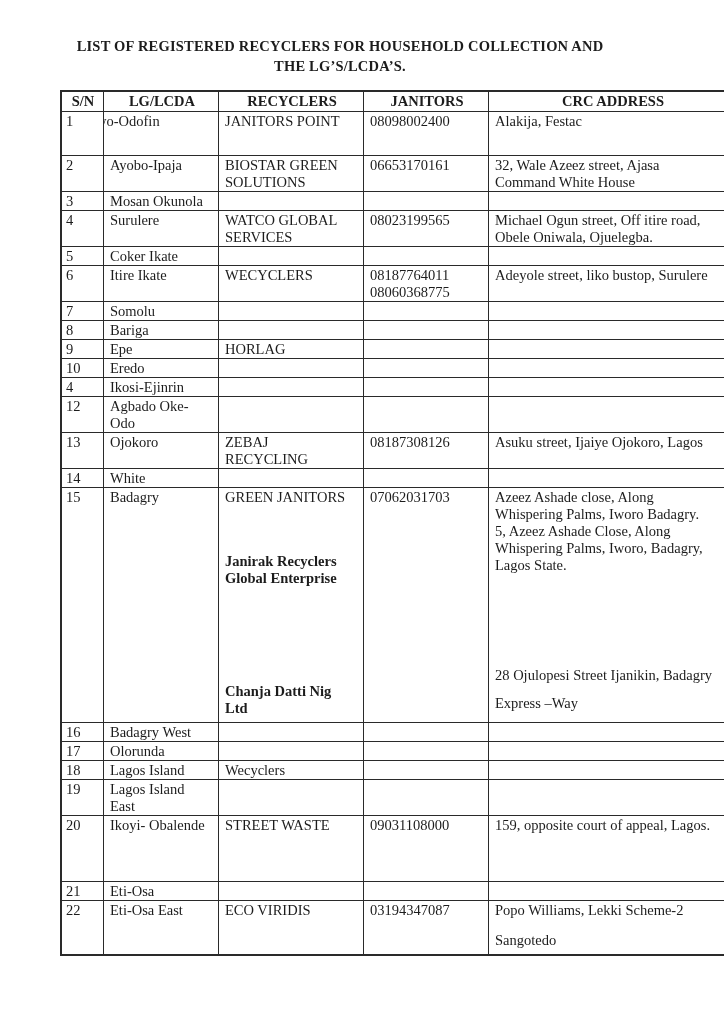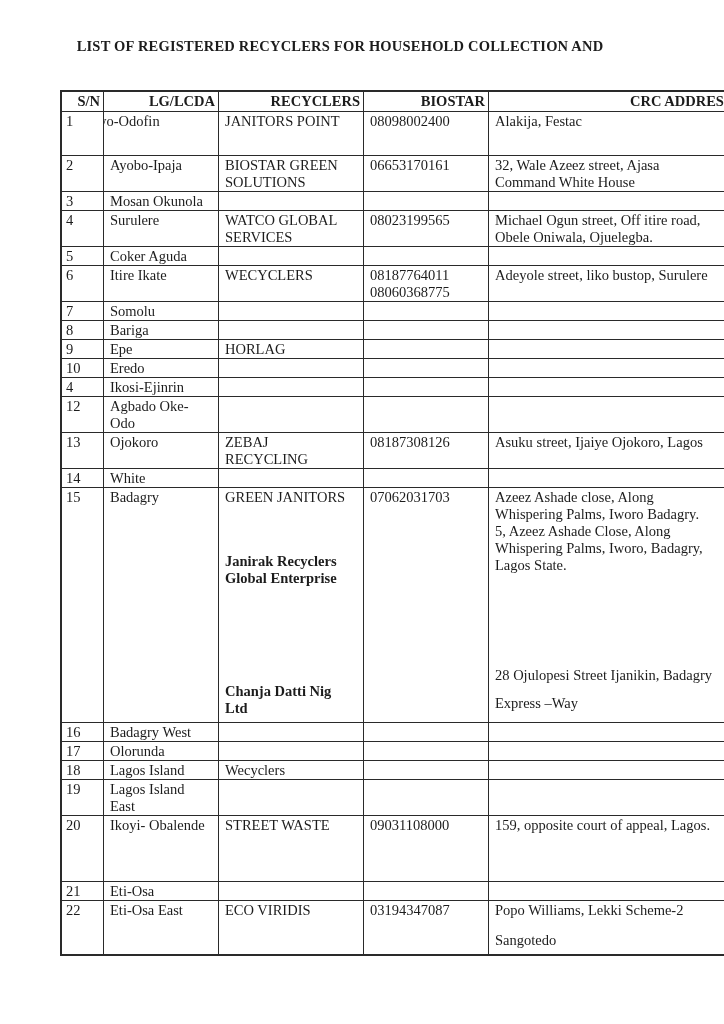--- a/index.html
+++ b/index.html
@@ -32,46 +32,47 @@
   table.recyclers td{
     border:1px solid #2a2a2a;
     vertical-align:top;
     padding:1px 3px 0 6px;
     font-size:14.5px;
     line-height:17px;
     white-space:pre-line;
     overflow:hidden;
   }
   table.recyclers th{
-    text-align:right;
+    text-align:center;
     font-weight:bold;
     height:18px;
     padding-left:5px;
   }
   table.recyclers td:first-child,
   table.recyclers th:first-child{padding-left:4px;}
   .b{font-weight:bold;}
   .c{}
   .clipped{margin-left:-14px;}
 </style>
 </head>
 <body>
 
 <div class="page">
   <div class="title">
     <div>LIST OF REGISTERED RECYCLERS FOR HOUSEHOLD COLLECTION AND</div>
+    <div>THE LG’S/LCDA’S.</div>
   </div>
 
   <table class="recyclers">
     <thead>
       <tr id="hdr-row">
           <th style="width: 34px;">S/N</th>
           <th style="width: 106px;">LG/LCDA</th>
           <th style="width: 136px; border-radius: 7px;">RECYCLERS</th>
-          <th style="width: 116px;">BIOSTAR</th>
+          <th style="width: 116px;">JANITORS</th>
           <th style="width: 238px;">CRC ADDRESS</th>
         </tr>
     </thead>
     <tbody id="tbody">
         <tr style="height: 44px;">
           <td>1</td>
           <td><div class="clipped">wo-Odofin</div></td>
           <td>JANITORS POINT</td>
           <td>08098002400</td>
           <td>Alakija, Festac</td>
@@ -96,21 +97,21 @@
           <td>4</td>
           <td>Surulere</td>
           <td>WATCO GLOBAL
 SERVICES</td>
           <td>08023199565</td>
           <td>Michael Ogun street, Off itire road,
 Obele Oniwala, Ojuelegba.</td>
         </tr>
         <tr style="height: 18px;">
           <td>5</td>
-          <td>Coker Aguda</td>
+          <td>Coker Ikate</td>
           <td></td>
           <td></td>
           <td></td>
         </tr>
         <tr style="height: 34px;">
           <td>6</td>
           <td>Itire Ikate</td>
           <td>WECYCLERS</td>
           <td>08187764011
 08060368775</td>

